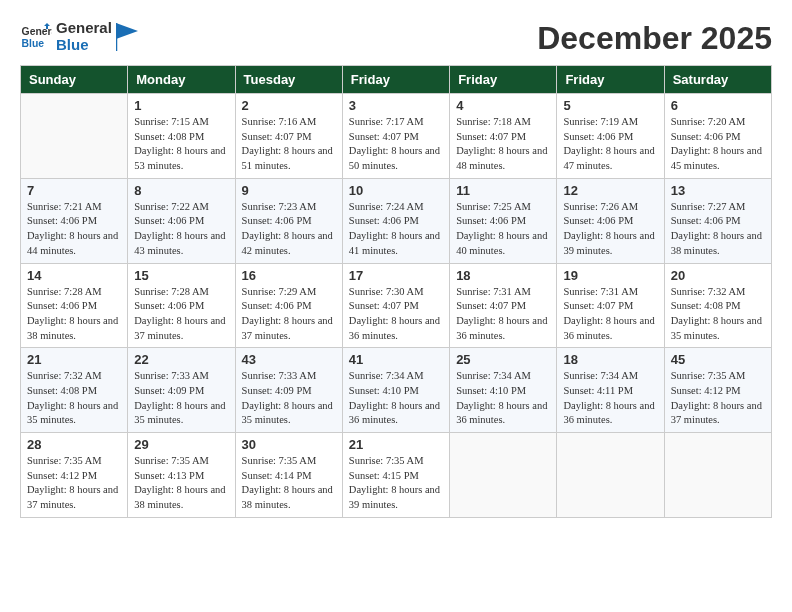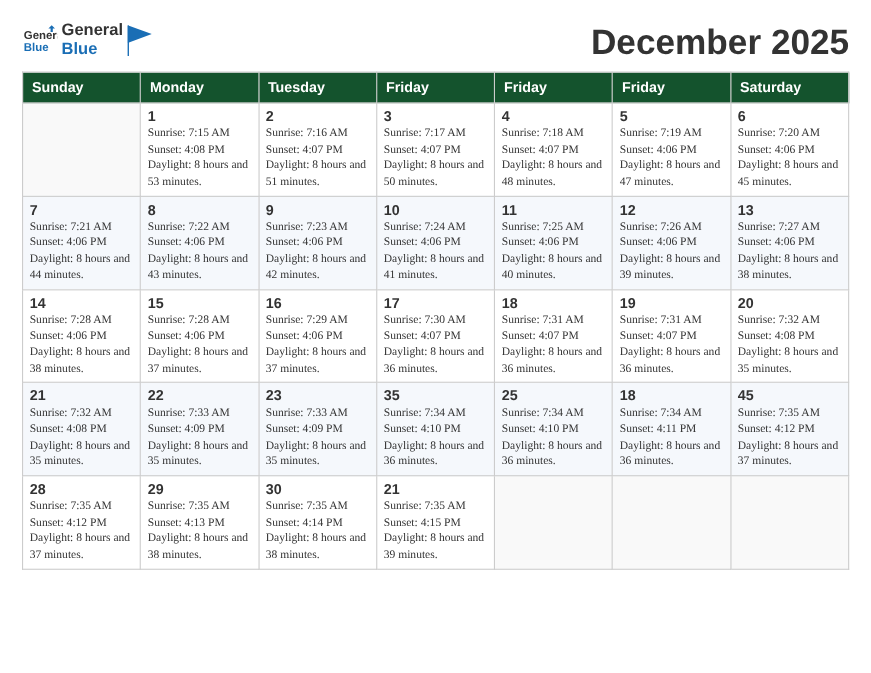--- a/index.html
+++ b/index.html
@@ -211,25 +211,25 @@
       <tr>
         <td>
           <span class="day-num">21</span>
           <div class="day-info">Sunrise: 7:32 AM<br>Sunset: 4:08 PM<br>Daylight: 8 hours and 35 minutes.</div>
         </td>
         <td>
           <span class="day-num">22</span>
           <div class="day-info">Sunrise: 7:33 AM<br>Sunset: 4:09 PM<br>Daylight: 8 hours and 35 minutes.</div>
         </td>
         <td>
-          <span class="day-num">23</span>
+          <span class="day-num">43</span>
           <div class="day-info">Sunrise: 7:33 AM<br>Sunset: 4:09 PM<br>Daylight: 8 hours and 35 minutes.</div>
         </td>
         <td>
-          <span class="day-num">35</span>
+          <span class="day-num">41</span>
           <div class="day-info">Sunrise: 7:34 AM<br>Sunset: 4:10 PM<br>Daylight: 8 hours and 36 minutes.</div>
         </td>
         <td>
           <span class="day-num">25</span>
           <div class="day-info">Sunrise: 7:34 AM<br>Sunset: 4:10 PM<br>Daylight: 8 hours and 36 minutes.</div>
         </td>
         <td>
           <span class="day-num">18</span>
           <div class="day-info">Sunrise: 7:34 AM<br>Sunset: 4:11 PM<br>Daylight: 8 hours and 36 minutes.</div>
         </td>

